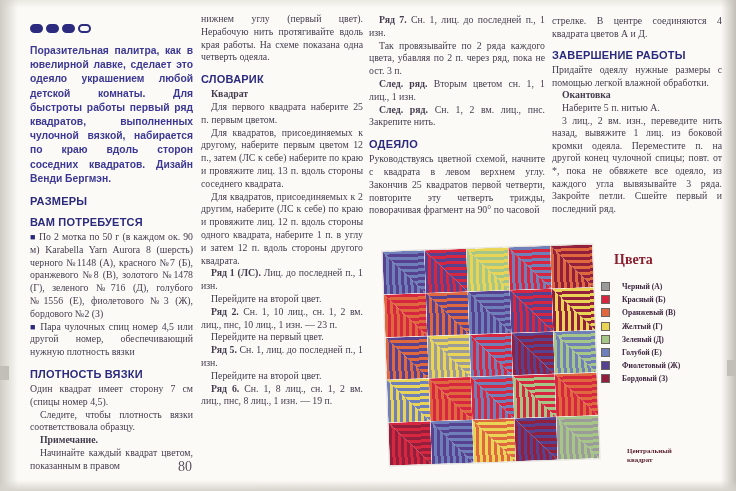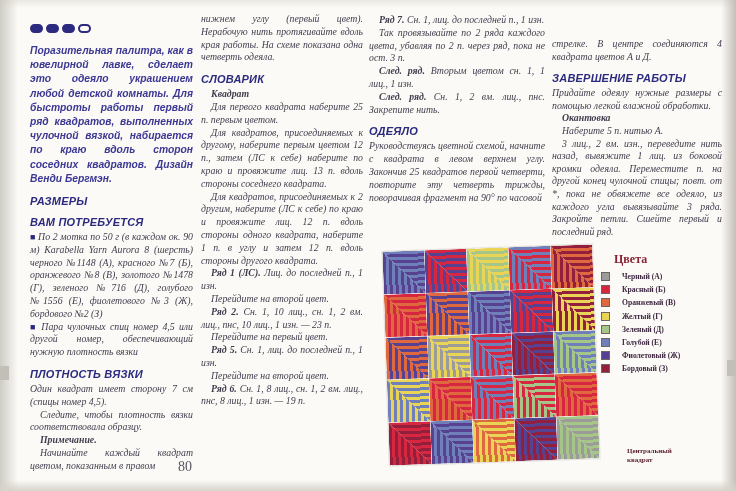--- a/index.html
+++ b/index.html
@@ -14,25 +14,25 @@
   .tab{position:absolute;background:#c2bfb8;}
   .tab-left{left:0;top:366px;width:9px;height:14px;}
   .tab-right{right:0;top:360px;width:9px;height:16px;}
 
   
   .difficulty{position:absolute;left:30px;top:24px;display:flex;gap:3px;}
   .difficulty .dot{width:13px;height:9px;border-radius:5px;border:2px solid #2b2a7e;background:#fbfaf6;box-sizing:border-box;}
   .difficulty .dot.filled{background:#2b2a7e;}
 
   
-  .col{position:absolute;font-size:9.8px;line-height:12.8px;text-align:justify;font-style:italic;}
+  .col{position:absolute;font-size:9.8px;line-height:12.8px;text-align:justify;}
   .col1{left:30px;top:44px;width:163px;}
   .col2{left:201px;top:13px;width:162px;}
   .col3{left:369px;top:14px;width:176px;}
-  .col4{left:552px;top:38px;width:170px;line-height:12.6px;}
+  .col4{left:552px;top:15px;width:170px;line-height:12.6px;}
   .col p{margin:0;}
   .col .intro{font-family:"Liberation Sans",sans-serif;font-weight:600;font-size:10.3px;line-height:14.2px;
               color:#3c3894;margin-bottom:6px;}
   .col .h{font-family:"Liberation Sans",sans-serif;font-weight:700;font-size:11px;letter-spacing:.2px;
           color:#2b2a7e;margin:9px 0 3px 0;line-height:12px;text-align:left;}
   .col .sh{font-weight:700;text-indent:10px;}
   .col .p{text-indent:10px;}
   .col .pi{text-indent:0;}
   .col .bullet{text-indent:0;}
   .col .sq{color:#2b2a7e;font-size:9px;}
@@ -42,21 +42,21 @@
   .chart-wrap{position:absolute;left:386px;top:248px;transform:rotate(-2deg);transform-origin:50% 50%;}
   .chart-grid{display:grid;grid-template-columns:repeat(5,42px);grid-template-rows:repeat(5,42.8px);
               width:210px;height:214px;box-shadow:0 0 0 1px rgba(120,110,100,.15);}
   .cell{position:relative;overflow:hidden;}
   .cell .tri{position:absolute;inset:0;display:block;}
   .cell .tl{clip-path:polygon(0 0,100% 0,100% 100%);}      
   .cell .br{clip-path:polygon(0 0,0 100%,100% 100%);}      
 
   
   .legend{position:absolute;left:601px;top:252px;width:132px;}
-  .legend-title{font-size:12px;font-weight:700;color:#8b2030;margin:0 0 3px 13px;font-family:"Liberation Serif",serif;}
+  .legend-title{font-size:14px;font-weight:700;color:#8b2030;margin:0 0 12px 13px;font-family:"Liberation Serif",serif;}
   .lrow{display:flex;align-items:center;gap:12px;height:13.2px;}
   .sw{width:9px;height:9px;box-sizing:border-box;border:1px solid #6d6660;flex:0 0 9px;}
   .lbl{font-size:7.6px;font-weight:700;color:#3d2640;white-space:nowrap;}
 
   .caption{position:absolute;left:627px;top:447px;width:62px;font-size:7px;line-height:8.5px;
            font-weight:700;color:#5e2433;}
   .pageno{position:absolute;left:178px;top:459px;font-size:14px;color:#5a5460;}
 </style>
 </head>
 <body>

